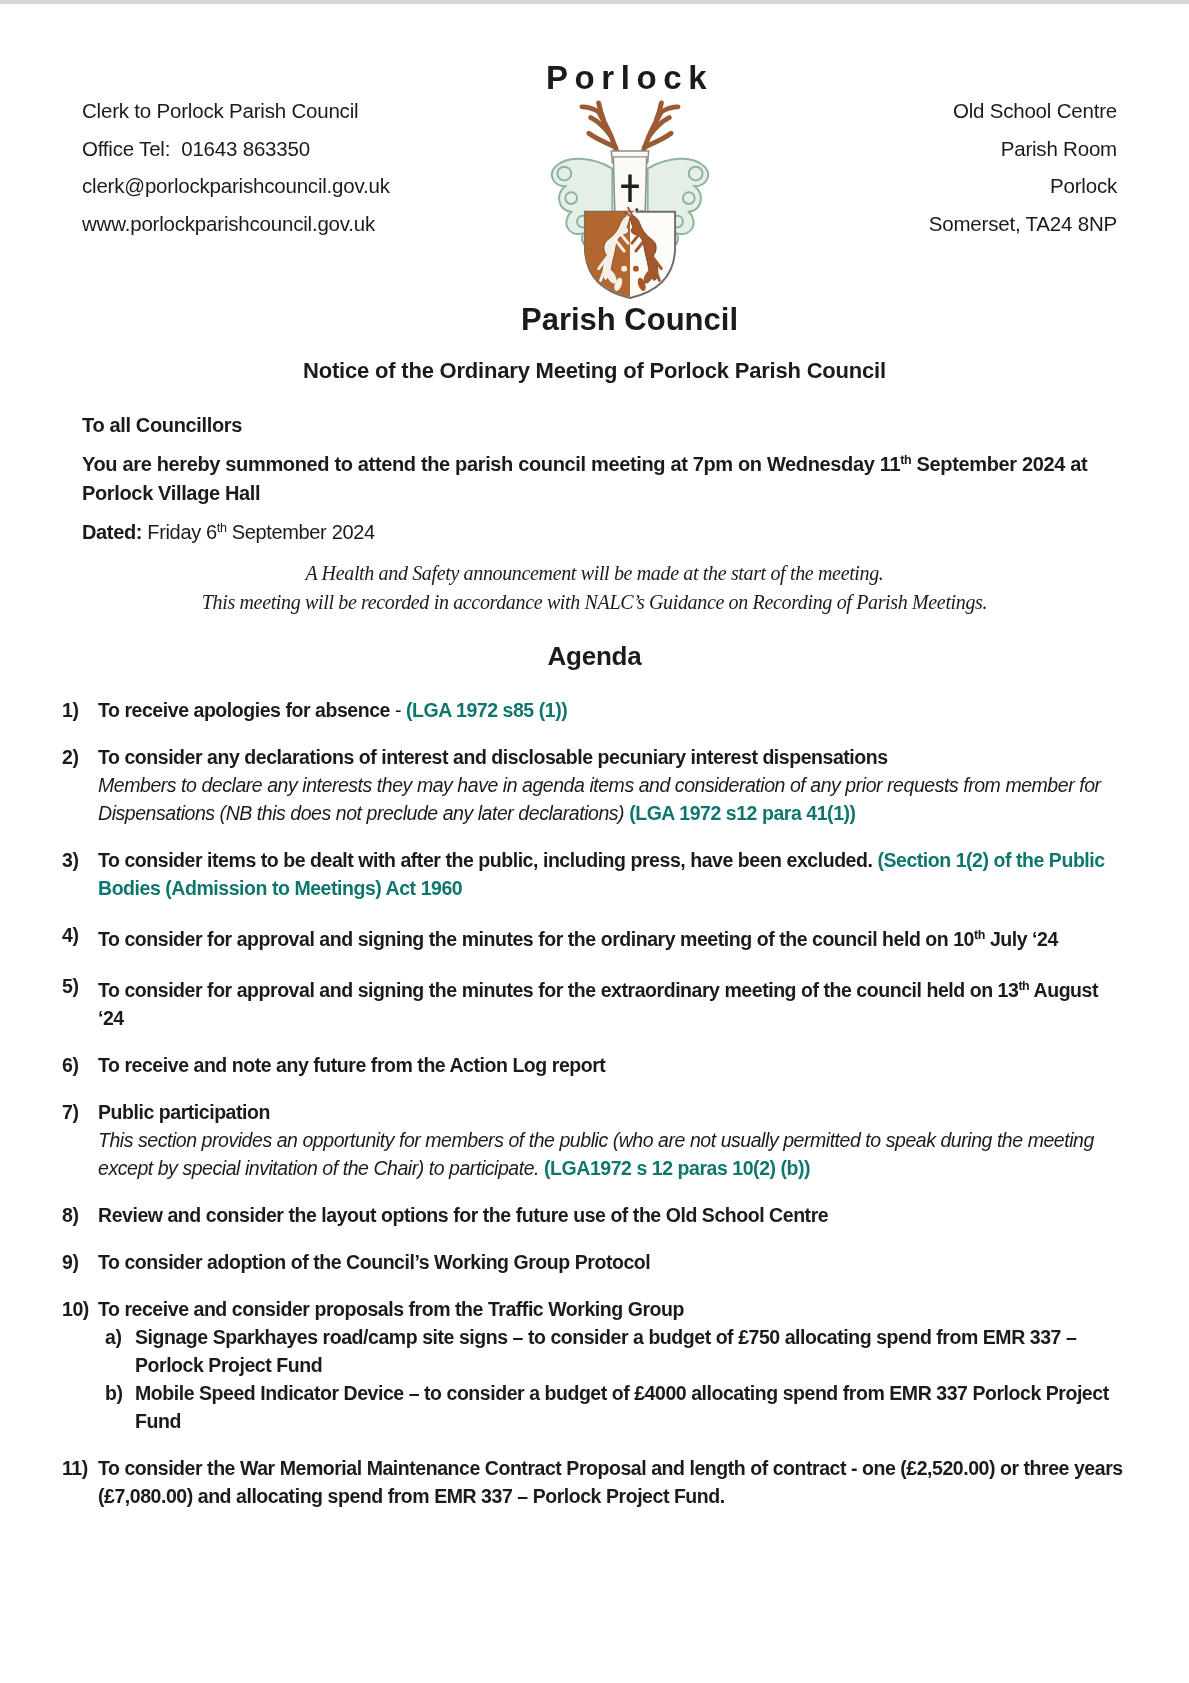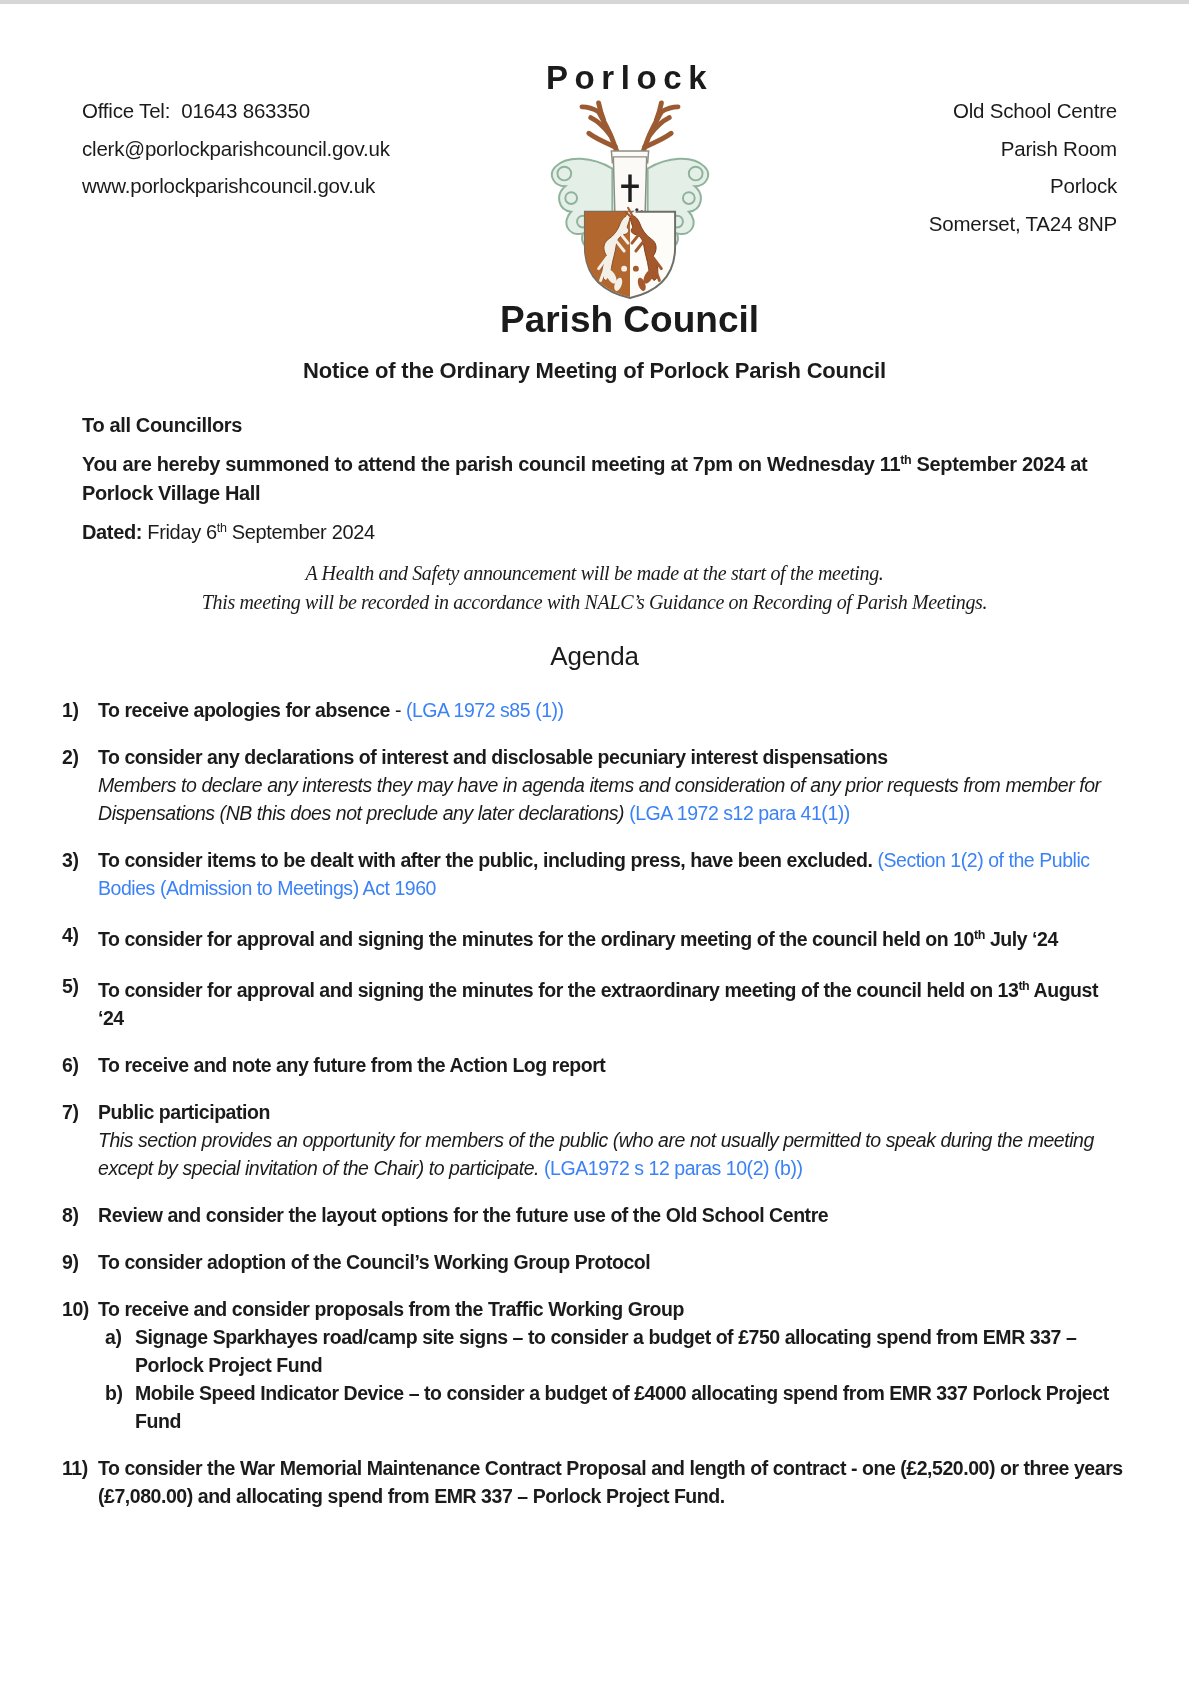--- a/index.html
+++ b/index.html
@@ -12,58 +12,59 @@
   .page{padding:0 62px;}
 
   
   .header{display:flex;margin-top:60px;align-items:flex-start;}
   .header-col-left{width:350px;padding-top:32px;padding-left:20px;box-sizing:border-box;}
   .header-col-right{width:280px;padding-top:32px;text-align:right;box-sizing:border-box;margin-left:auto;padding-right:10px;}
   .header-line{font-size:20.5px;line-height:37.5px;white-space:pre-wrap;letter-spacing:-0.2px;}
   .logo-col{flex:1;text-align:center;}
   .logo-word{font-size:33px;font-weight:700;letter-spacing:0.2em;line-height:36px;}
   .crest{display:block;margin:4px auto 0 auto;}
-  .logo-subtitle{font-size:37px;font-weight:700;line-height:36px;margin-top:2px;}
+  .logo-subtitle{font-size:31px;font-weight:700;line-height:36px;margin-top:2px;}
 
   
   .notice-title{text-align:center;font-size:22px;font-weight:700;margin-top:20px;letter-spacing:-0.2px;}
   .intro{padding-left:20px;padding-right:10px;font-size:20px;letter-spacing:-0.35px;}
   .para{line-height:29px;margin-top:6px;}
   .para.first{margin-top:27px;}
   .announce{text-align:center;line-height:29px;letter-spacing:-0.35px;font-size:20px;}
   .announce-wrap{margin-top:12px;font-family:Liberation Serif, serif;}
 
   
-  .agenda-title{text-align:center;font-size:26px;font-weight:400;margin-top:24px;margin-bottom:24px;letter-spacing:-0.2px;}
+  .agenda-title{text-align:center;font-size:26px;font-weight:700;margin-top:24px;margin-bottom:24px;letter-spacing:-0.2px;}
   .agenda{font-size:19.5px;letter-spacing:-0.45px;}
   .agenda-item{display:flex;margin-bottom:19px;}
   .agenda-item .num{flex:none;width:36px;font-weight:700;line-height:28px;}
   .item-body{flex:1;min-width:0;}
   .line{line-height:28px;}
   .subs{margin-top:0;}
   .sub-item{display:flex;margin-left:7px;}
   .sub-item .num{flex:none;width:30px;font-weight:700;line-height:28px;}
 
   
   .seg-p{font-weight:400;}
   .seg-b{font-weight:700;}
   .seg-i{font-style:italic;font-weight:400;}
-  .seg-ref{color:#3b82f6;font-weight:400;}
+  .seg-ref{color:#0f766e;font-weight:700;}
   .seg-sup{font-size:12.5px;vertical-align:7px;font-weight:400;}
   .seg-bsup{font-size:12.5px;vertical-align:7px;font-weight:700;}
 </style>
 </head>
 <body>
 
 <div class="top-edge"></div>
 
 <div class="page">
 
   <div class="header">
     <div class="header-col-left">
+        <div class="header-line">Clerk to Porlock Parish Council</div>
         <div class="header-line">Office Tel:  01643 863350</div>
         <div class="header-line">clerk@porlockparishcouncil.gov.uk</div>
         <div class="header-line">www.porlockparishcouncil.gov.uk</div>
       </div>
 
     <div class="logo-col">
       <div class="logo-word">Porlock</div>
 
       <svg class="crest" width="244" height="200" viewBox="0 0 244 204" aria-hidden="true">
 

